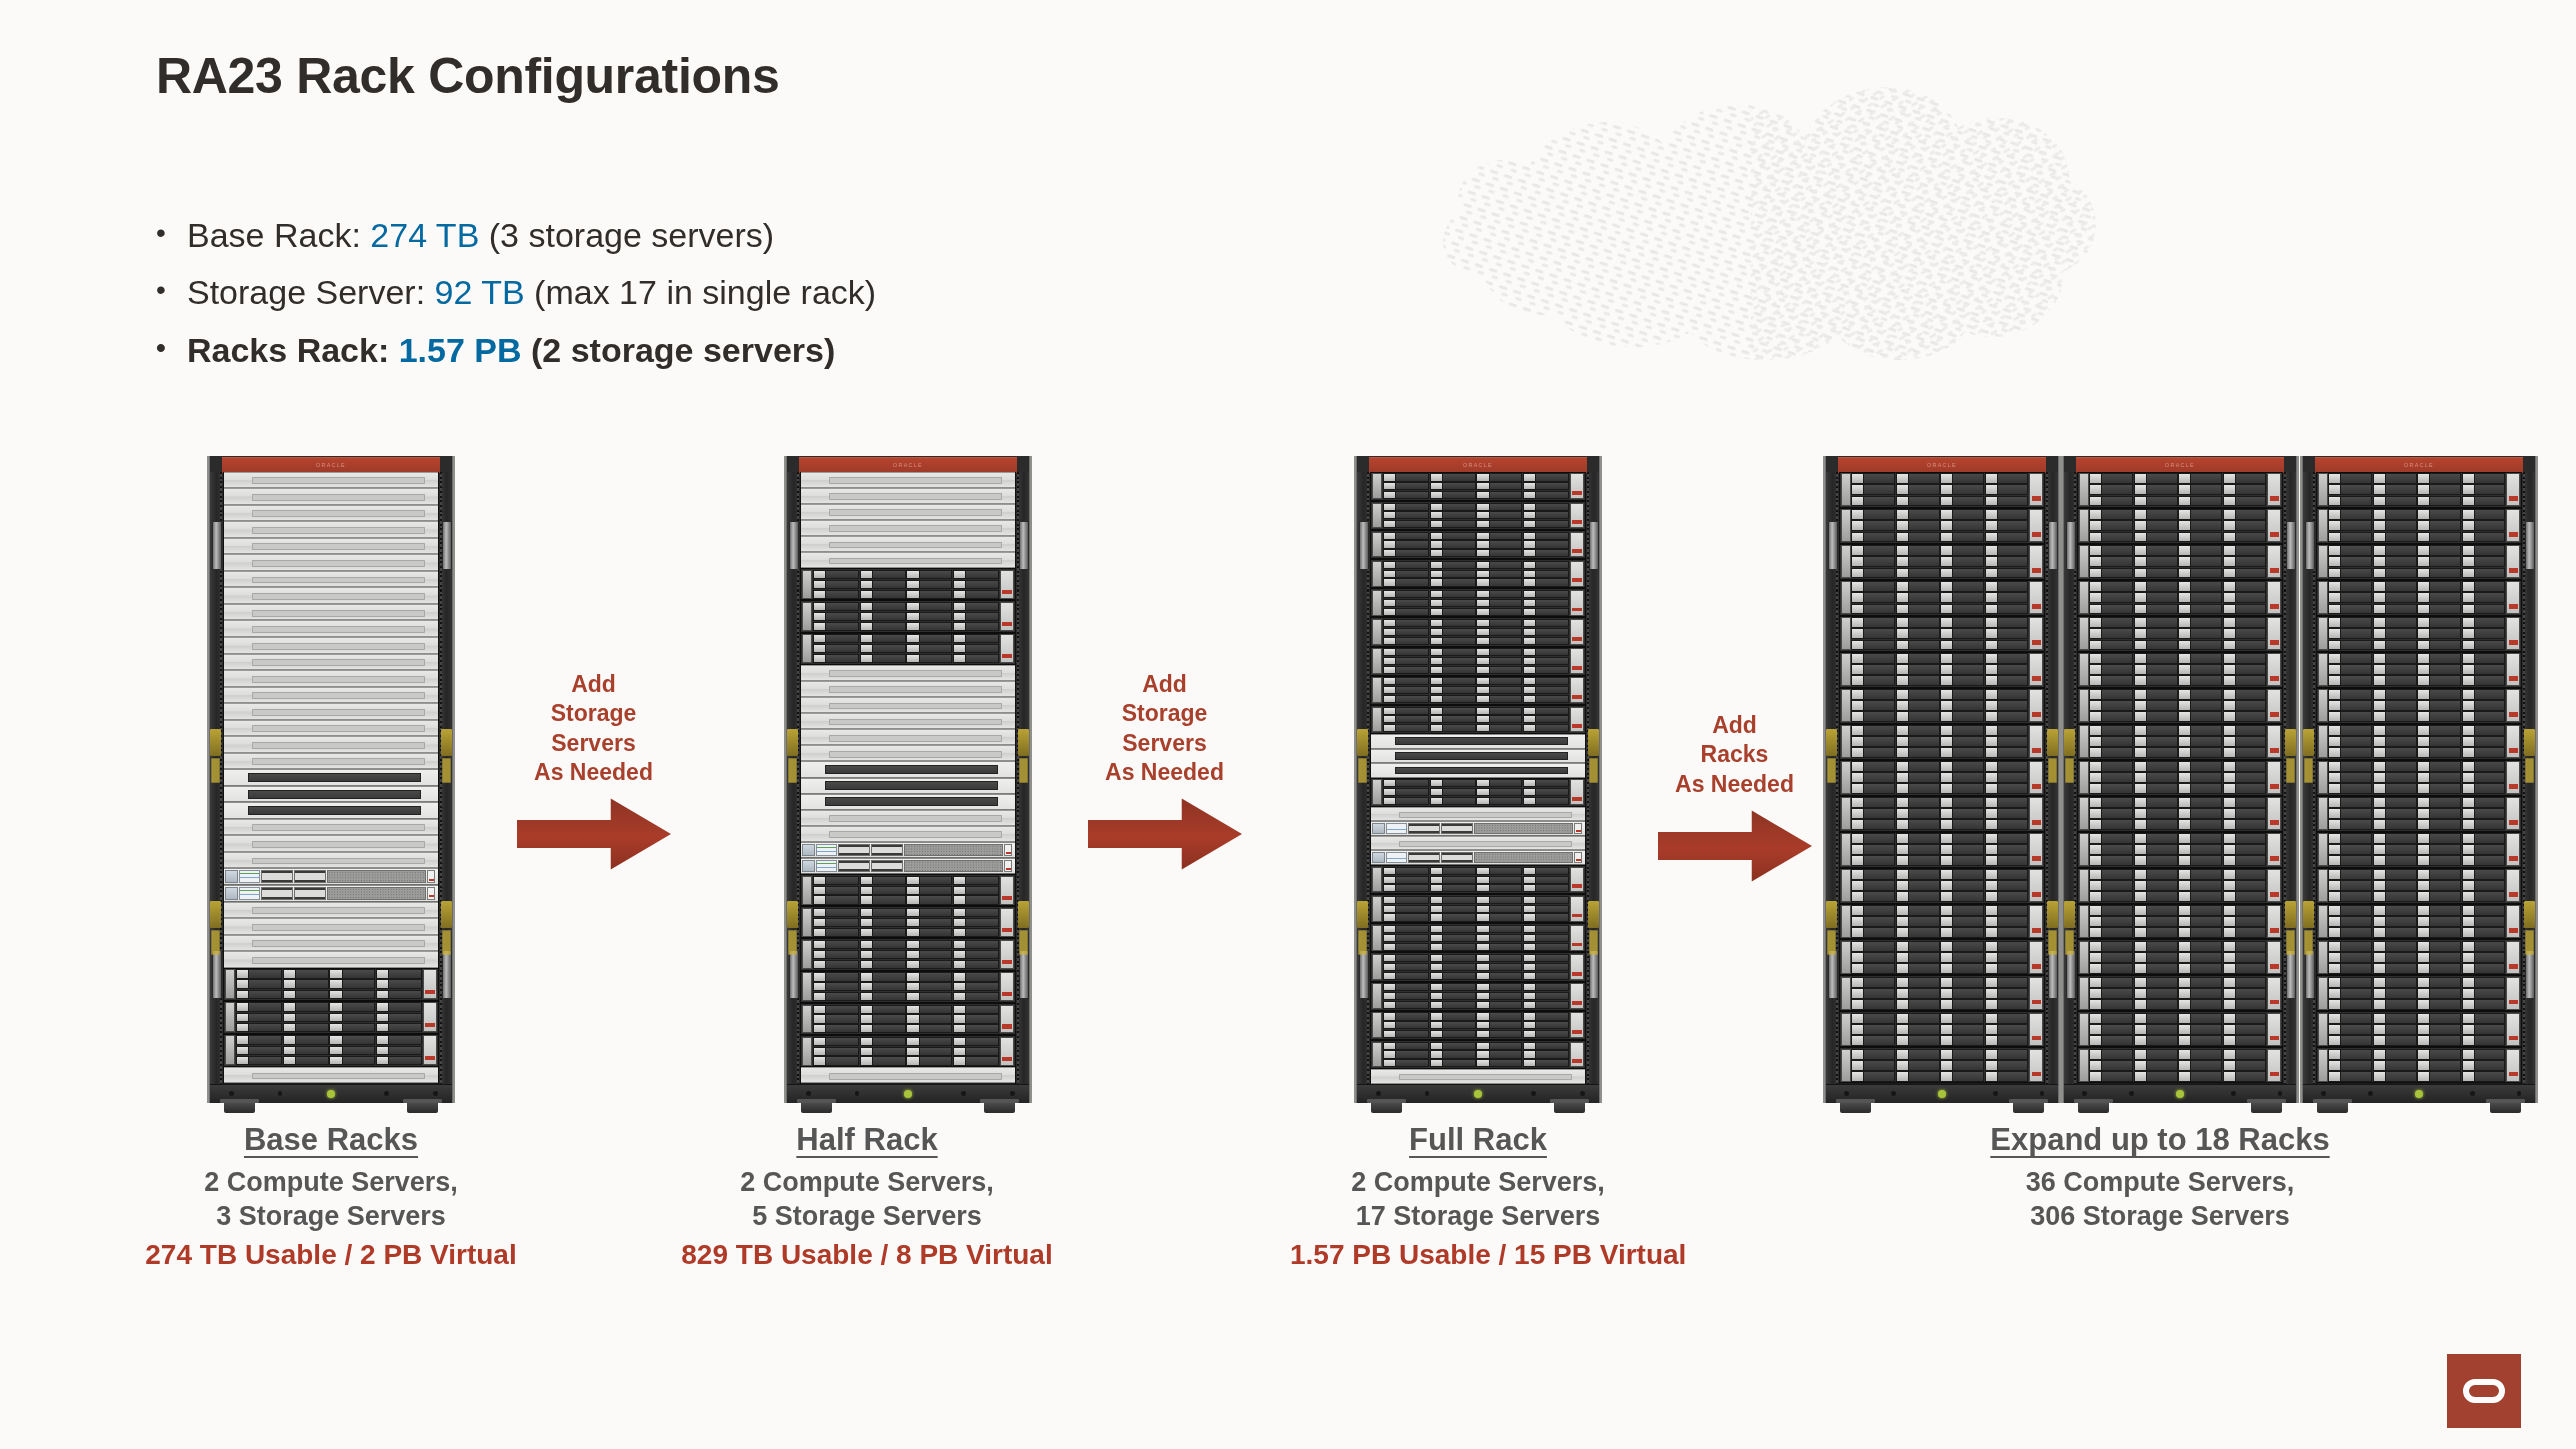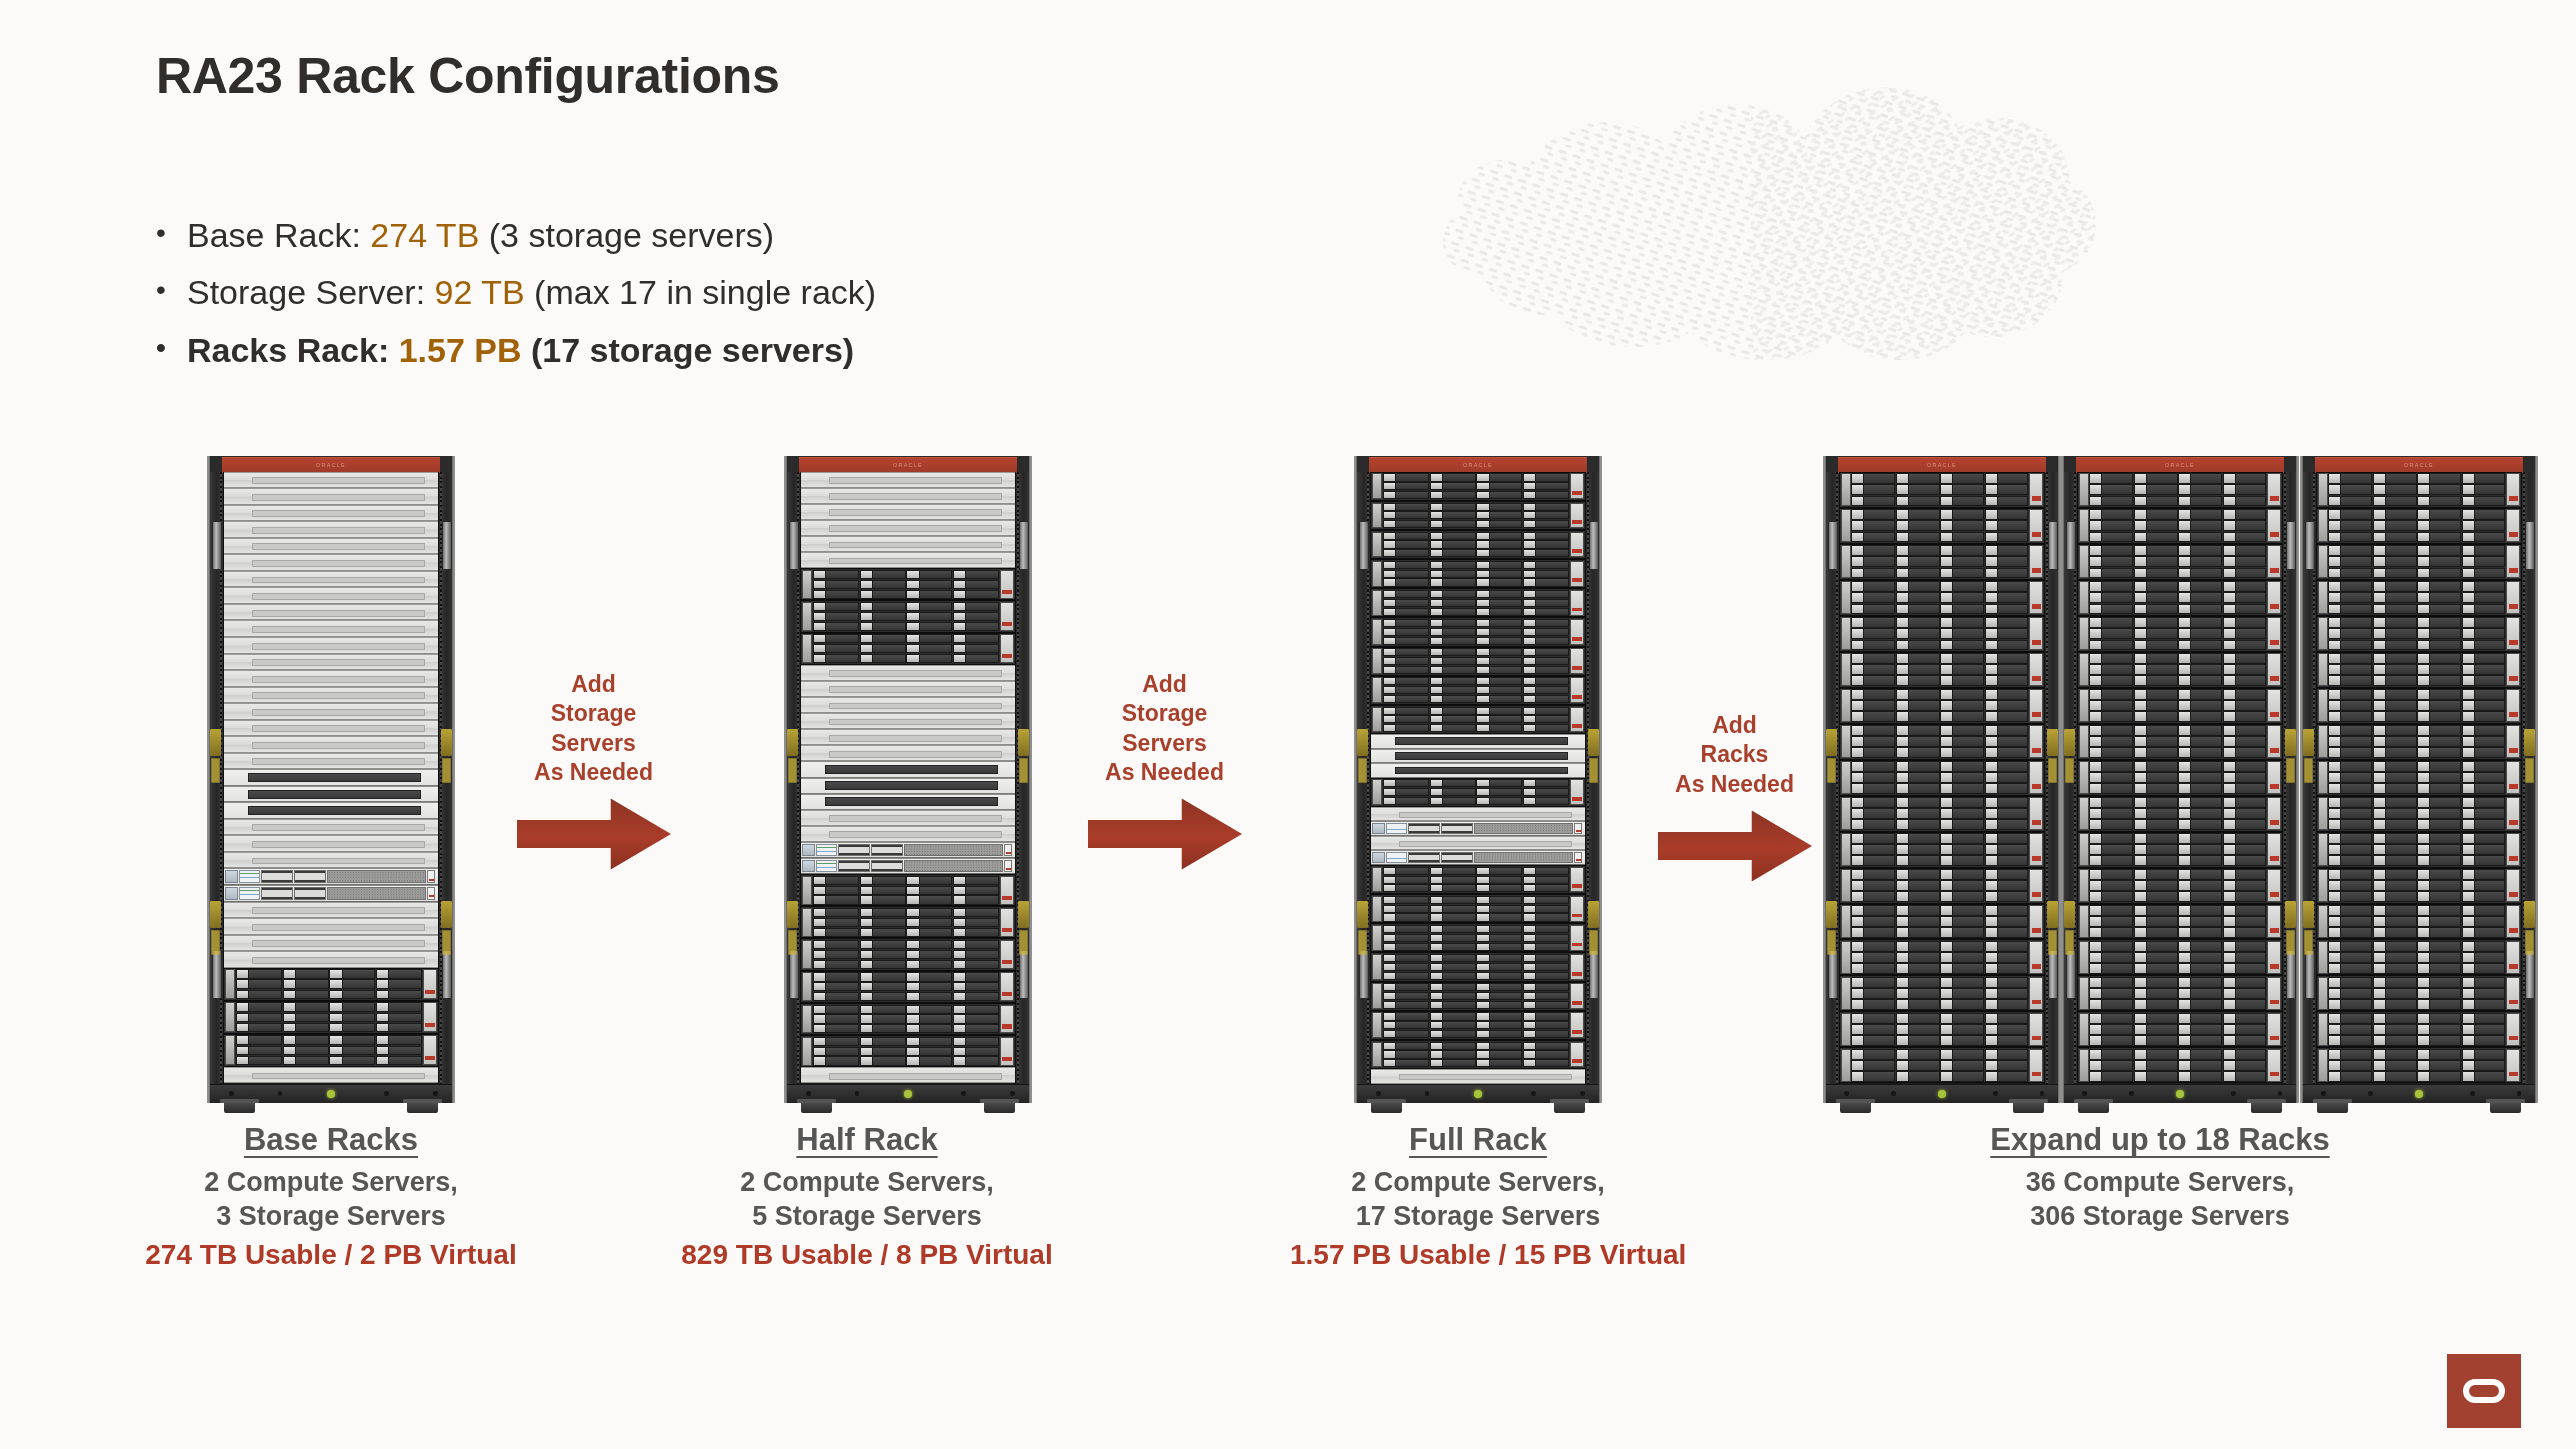--- a/index.html
+++ b/index.html
@@ -37,21 +37,21 @@
   .bullet{
     display:flex;align-items:flex-start;
     font-size:34px;color:#312D2A;line-height:1.22;
     margin-bottom:16px;white-space:nowrap;
   }
   .bullet .dot{
     width:31px;flex:none;font-size:28px;line-height:1.25;color:#312D2A;
   }
   .bullet .txt{flex:none;}
   .bullet.strong .txt,.bullet.strong .dot{font-weight:bold;}
-  .accent{color:#a16207;}
+  .accent{color:#0369a1;}
   .bullet.strong .accent{font-weight:bold;}
 
   
   .racks{position:absolute;left:0;top:449px;width:2576px;height:671px;}
 
   .rackwrap{position:absolute;}
 
   
   .rack{
     position:relative;width:100%;height:100%;
@@ -310,21 +310,21 @@
     </div>
     <div class="bullet">
       <span class="dot">•</span>
       <span class="txt">
         <span>Storage Server: </span><span class="accent">92 TB</span><span> (max 17 in single rack)</span>
       </span>
     </div>
     <div class="bullet strong">
       <span class="dot">•</span>
       <span class="txt">
-        <span>Racks Rack: </span><span class="accent">1.57 PB</span><span> (17 storage servers)</span>
+        <span>Racks Rack: </span><span class="accent">1.57 PB</span><span> (2 storage servers)</span>
       </span>
     </div>
   </div>
 
   <div class="racks">
 
     <div class="rackwrap" style="left:207px;top:6.7px;width:248px;height:647px;">
         <div class="rack">
           <div class="outer"></div>
           <div class="topbar">

